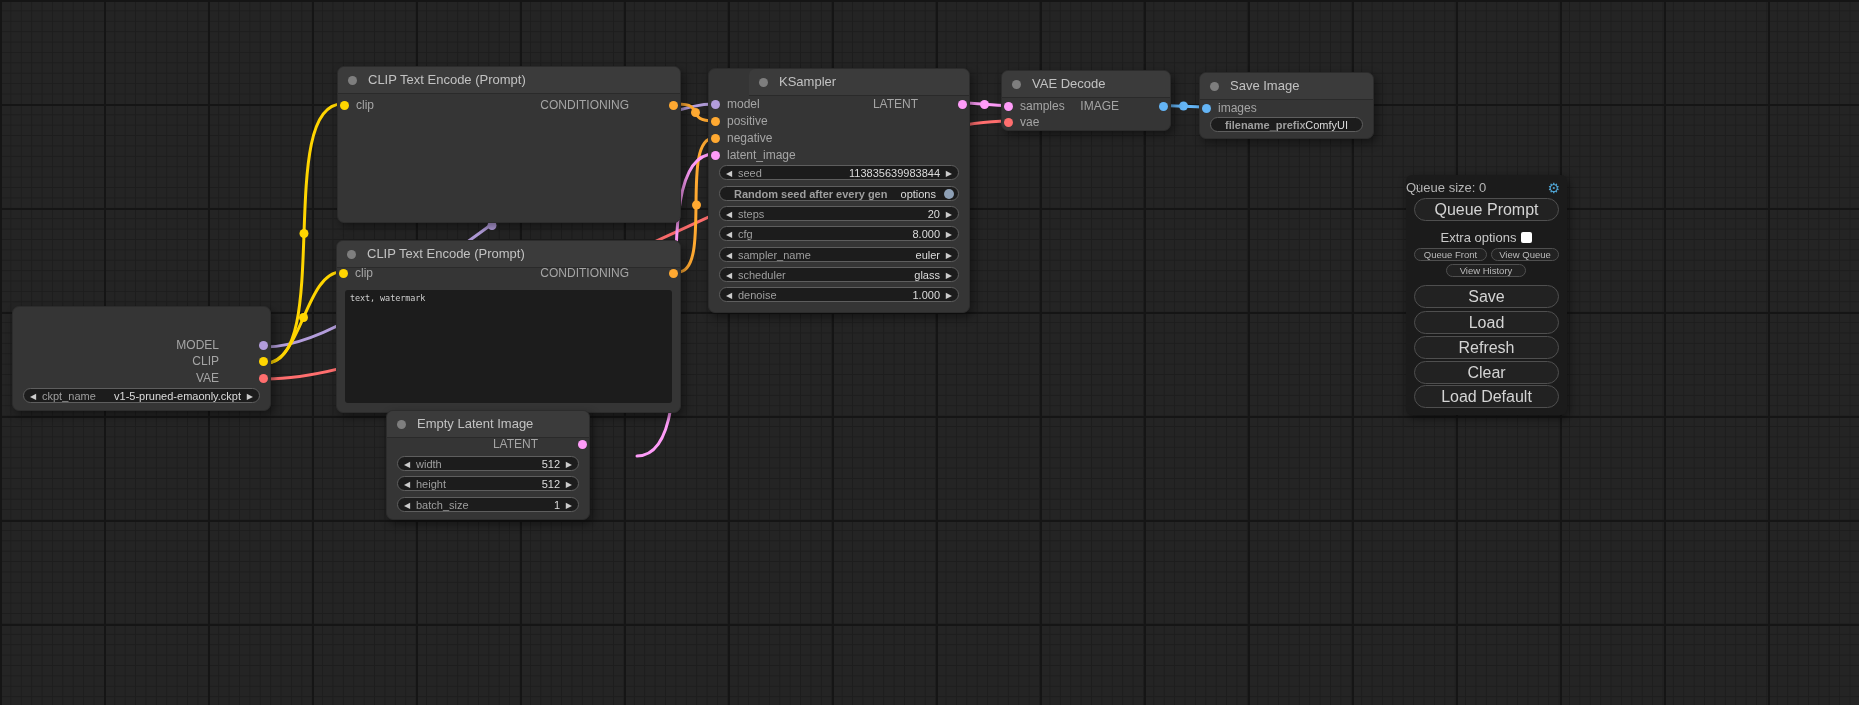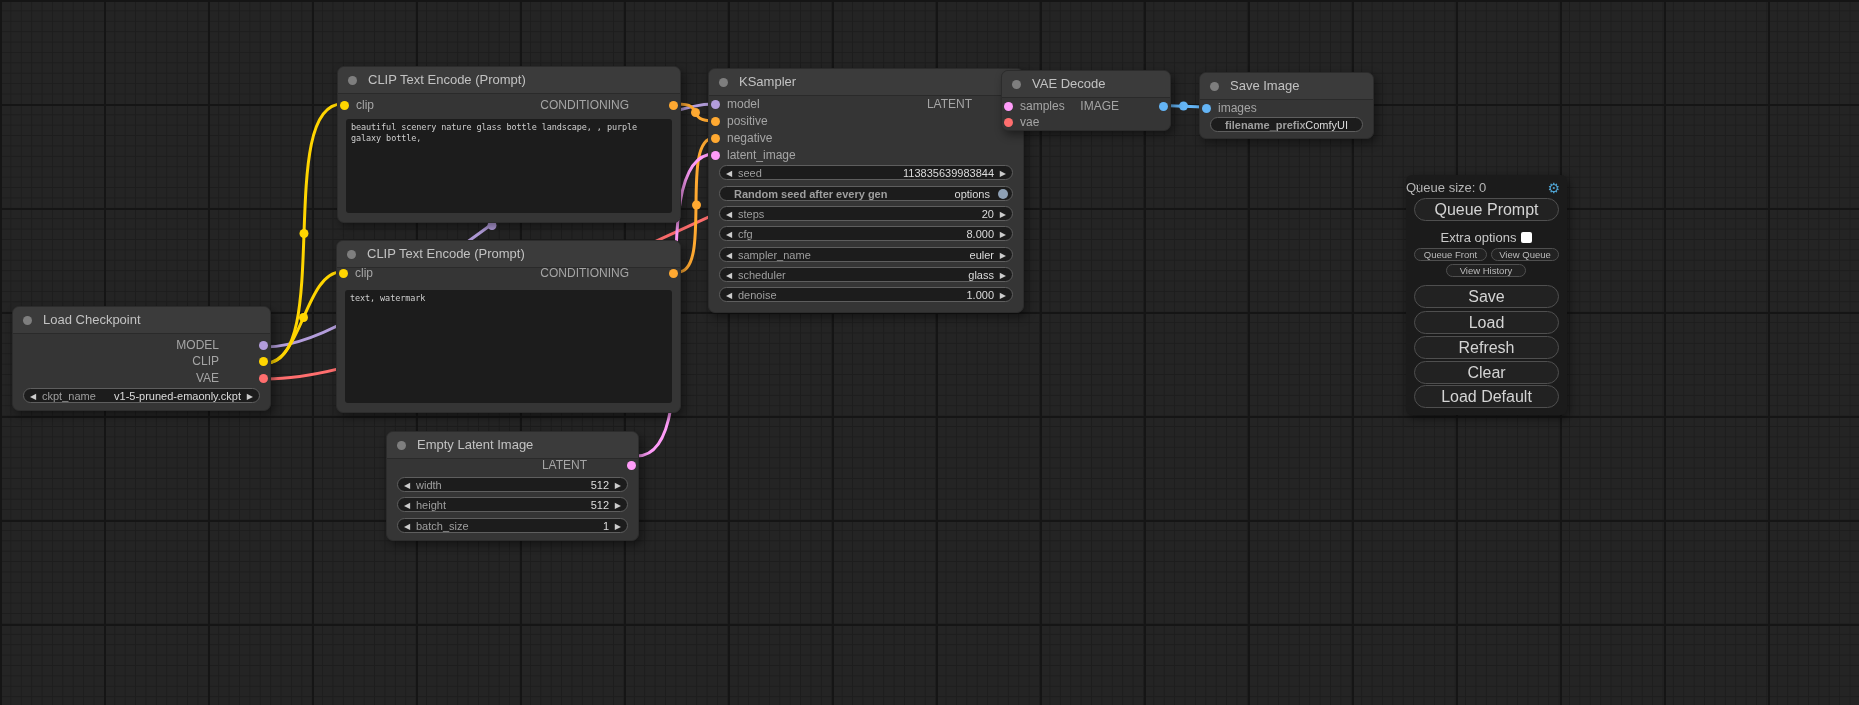--- a/index.html
+++ b/index.html
@@ -80,24 +80,20 @@
     <circle cx="303.5" cy="317.5" r="4.5" fill="#FFD500"></circle>
     <circle cx="633.5" cy="250" r="4.5" fill="#FF6E6E"></circle>
     <circle cx="695.5" cy="112.5" r="4.5" fill="#FFA931"></circle>
     <circle cx="696.5" cy="205" r="4.5" fill="#FFA931"></circle>
     <circle cx="675.5" cy="305" r="4.5" fill="#FF9CF9"></circle>
     <circle cx="984.5" cy="104.5" r="4.5" fill="#FF9CF9"></circle>
     <circle cx="1183.5" cy="106" r="4.5" fill="#64B5F6"></circle>
   </svg>
 
   <div class="node" style="left:12px;top:306px;width:259px;height:105px;">
-    <div class="ntitle">
-      <span class="tdot" style="background-color: rgb(126, 126, 126);"></span>
-      <span>Load Checkpoint</span>
-    </div>
     <div class="slot out" style="top:30px;">
       <span class="sdot" style="background-color: rgb(179, 157, 219);"></span>
       <span>MODEL</span>
     </div>
     <div class="slot out" style="top:46px;">
       <span class="sdot" style="background-color: rgb(255, 213, 0);"></span>
       <span>CLIP</span>
     </div>
     <div class="slot out" style="top:63px;">
       <span class="sdot" style="background-color: rgb(255, 110, 110);"></span>
@@ -117,40 +113,39 @@
       <span>CLIP Text Encode (Prompt)</span>
     </div>
     <div class="slot in" style="top:30px;">
       <span class="sdot" style="background-color: rgb(255, 213, 0);"></span>
       <span>clip</span>
     </div>
     <div class="slot out" style="top:30px;">
       <span class="sdot" style="background-color: rgb(255, 169, 49);"></span>
       <span>CONDITIONING</span>
     </div>
-    <div class="textarea" style="top:52px;">beautiful scenery nature glass bottle landscape, , purple galaxy bottle,</div>
   </div>
 
   <div class="node" style="left:336px;top:240px;width:345px;height:173px;">
     <div class="ntitle">
       <span class="tdot" style="background-color: rgb(126, 126, 126);"></span>
       <span>CLIP Text Encode (Prompt)</span>
     </div>
     <div class="slot in" style="top:24px;">
       <span class="sdot" style="background-color: rgb(255, 213, 0);"></span>
       <span>clip</span>
     </div>
     <div class="slot out" style="top:24px;">
       <span class="sdot" style="background-color: rgb(255, 169, 49);"></span>
       <span>CONDITIONING</span>
     </div>
     <div class="textarea" style="top:49px;">text, watermark</div>
   </div>
 
-  <div class="node" style="left:386px;top:431px;width:253px;height:110px;">
+  <div class="node" style="left:386px;top:410px;width:204px;height:110px;">
     <div class="ntitle">
       <span class="tdot" style="background-color: rgb(126, 126, 126);"></span>
       <span>Empty Latent Image</span>
     </div>
     <div class="slot out" style="top:25px;">
       <span class="sdot" style="background-color: rgb(255, 156, 249);"></span>
       <span>LATENT</span>
     </div>
     <div class="widget" style="top:45px;">
       <span class="arrow left">◀</span>
@@ -165,21 +160,21 @@
       <span class="arrow right">▶</span>
     </div>
     <div class="widget" style="top:86px;">
       <span class="arrow left">◀</span>
       <span class="wlabel">batch_size</span>
       <span class="wvalue">1</span>
       <span class="arrow right">▶</span>
     </div>
   </div>
 
-  <div class="node" style="left:708px;top:68px;width:316px;height:245px;">
+  <div class="node" style="left:708px;top:68px;width:262px;height:245px;padding-left:40px;">
     <div class="ntitle">
       <span class="tdot" style="background-color: rgb(126, 126, 126);"></span>
       <span>KSampler</span>
     </div>
     <div class="slot in" style="top:27px;">
       <span class="sdot" style="background-color: rgb(179, 157, 219);"></span>
       <span>model</span>
     </div>
     <div class="slot in" style="top:44px;">
       <span class="sdot" style="background-color: rgb(255, 169, 49);"></span>

